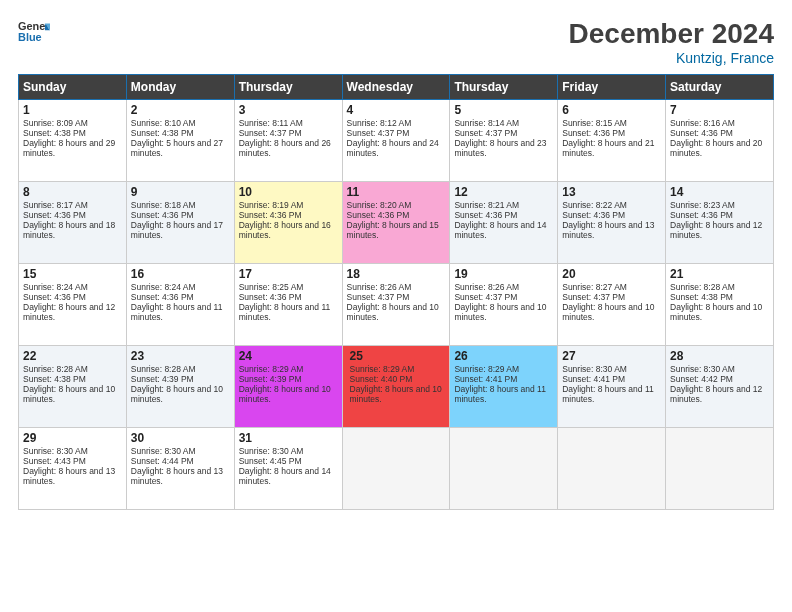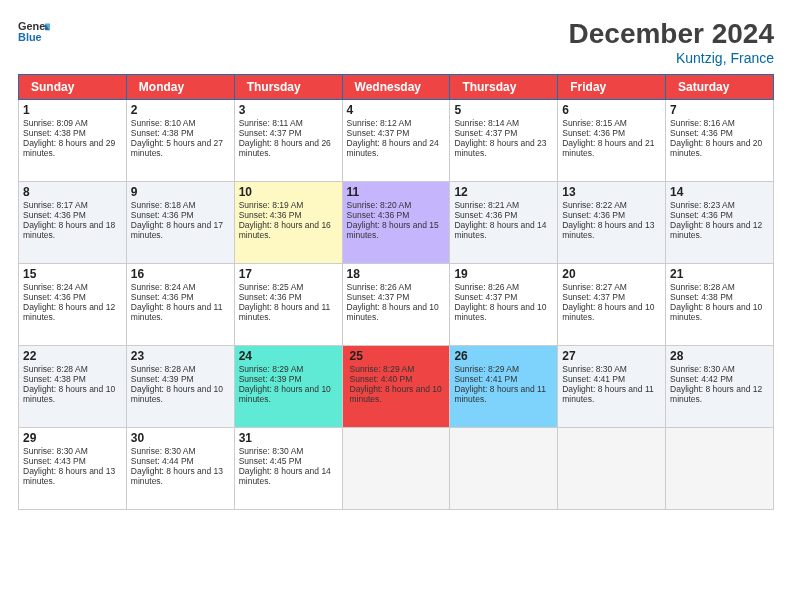--- a/index.html
+++ b/index.html
@@ -42,25 +42,25 @@
     .subtitle {
       font-size: 14px;
       color: #0369a1;
     }
     table {
       width: 100%;
       border-collapse: collapse;
       table-layout: fixed;
     }
     thead tr th {
-      background: #ef4444;
+      background: #404040;
       color: #fff;
       font-size: 12px;
       font-weight: bold;
-      padding: 5px 12px;
+      padding: 5px 4px;
       text-align: left;
       border: 1px solid #1a6faf;
     }
     tbody tr td {
       border: 1px solid #ccc;
       vertical-align: top;
       padding: 3px 4px;
       font-size: 8.5px;
       color: #333;
       height: 82px;
@@ -118,38 +118,38 @@
           <td><span class="day-num">3</span><span>Sunrise: 8:11 AM</span><br><span>Sunset: 4:37 PM</span><br><span>Daylight: 8 hours and 26 minutes.</span></td>
           <td><span class="day-num">4</span><span>Sunrise: 8:12 AM</span><br><span>Sunset: 4:37 PM</span><br><span>Daylight: 8 hours and 24 minutes.</span></td>
           <td><span class="day-num">5</span><span>Sunrise: 8:14 AM</span><br><span>Sunset: 4:37 PM</span><br><span>Daylight: 8 hours and 23 minutes.</span></td>
           <td><span class="day-num">6</span><span>Sunrise: 8:15 AM</span><br><span>Sunset: 4:36 PM</span><br><span>Daylight: 8 hours and 21 minutes.</span></td>
           <td><span class="day-num">7</span><span>Sunrise: 8:16 AM</span><br><span>Sunset: 4:36 PM</span><br><span>Daylight: 8 hours and 20 minutes.</span></td>
         </tr>
         <tr>
           <td style="background: rgb(240, 244, 248);"><span class="day-num">8</span><span>Sunrise: 8:17 AM</span><br><span>Sunset: 4:36 PM</span><br><span>Daylight: 8 hours and 18 minutes.</span></td>
           <td style="background: rgb(240, 244, 248);"><span class="day-num">9</span><span>Sunrise: 8:18 AM</span><br><span>Sunset: 4:36 PM</span><br><span>Daylight: 8 hours and 17 minutes.</span></td>
           <td style="background: #fef9c3;"><span class="day-num">10</span><span>Sunrise: 8:19 AM</span><br><span>Sunset: 4:36 PM</span><br><span>Daylight: 8 hours and 16 minutes.</span></td>
-          <td style="background: #c4b5fd;"><span class="day-num">11</span><span>Sunrise: 8:20 AM</span><br><span>Sunset: 4:36 PM</span><br><span>Daylight: 8 hours and 15 minutes.</span></td>
+          <td style="background: #f9a8d4;"><span class="day-num">11</span><span>Sunrise: 8:20 AM</span><br><span>Sunset: 4:36 PM</span><br><span>Daylight: 8 hours and 15 minutes.</span></td>
           <td style="background: rgb(240, 244, 248);"><span class="day-num">12</span><span>Sunrise: 8:21 AM</span><br><span>Sunset: 4:36 PM</span><br><span>Daylight: 8 hours and 14 minutes.</span></td>
           <td style="background: rgb(240, 244, 248); margin-left: 20px;"><span class="day-num">13</span><span>Sunrise: 8:22 AM</span><br><span>Sunset: 4:36 PM</span><br><span>Daylight: 8 hours and 13 minutes.</span></td>
           <td style="background: rgb(240, 244, 248);"><span class="day-num">14</span><span>Sunrise: 8:23 AM</span><br><span>Sunset: 4:36 PM</span><br><span>Daylight: 8 hours and 12 minutes.</span></td>
         </tr>
         <tr>
           <td><span class="day-num">15</span><span>Sunrise: 8:24 AM</span><br><span>Sunset: 4:36 PM</span><br><span>Daylight: 8 hours and 12 minutes.</span></td>
           <td><span class="day-num">16</span><span>Sunrise: 8:24 AM</span><br><span>Sunset: 4:36 PM</span><br><span>Daylight: 8 hours and 11 minutes.</span></td>
           <td><span class="day-num">17</span><span>Sunrise: 8:25 AM</span><br><span>Sunset: 4:36 PM</span><br><span>Daylight: 8 hours and 11 minutes.</span></td>
           <td><span class="day-num">18</span><span>Sunrise: 8:26 AM</span><br><span>Sunset: 4:37 PM</span><br><span>Daylight: 8 hours and 10 minutes.</span></td>
           <td><span class="day-num">19</span><span>Sunrise: 8:26 AM</span><br><span>Sunset: 4:37 PM</span><br><span>Daylight: 8 hours and 10 minutes.</span></td>
           <td><span class="day-num">20</span><span>Sunrise: 8:27 AM</span><br><span>Sunset: 4:37 PM</span><br><span>Daylight: 8 hours and 10 minutes.</span></td>
           <td><span class="day-num">21</span><span>Sunrise: 8:28 AM</span><br><span>Sunset: 4:38 PM</span><br><span>Daylight: 8 hours and 10 minutes.</span></td>
         </tr>
         <tr>
           <td style="background: rgb(240, 244, 248);"><span class="day-num">22</span><span>Sunrise: 8:28 AM</span><br><span>Sunset: 4:38 PM</span><br><span>Daylight: 8 hours and 10 minutes.</span></td>
           <td style="background: rgb(240, 244, 248);"><span class="day-num">23</span><span>Sunrise: 8:28 AM</span><br><span>Sunset: 4:39 PM</span><br><span>Daylight: 8 hours and 10 minutes.</span></td>
-          <td style="background: #5eead4; margin-left: 37px;"><span class="day-num">24</span><span>Sunrise: 8:29 AM</span><br><span>Sunset: 4:39 PM</span><br><span>Daylight: 8 hours and 10 minutes.</span></td>
+          <td style="background: #d946ef; margin-left: 37px;"><span class="day-num">24</span><span>Sunrise: 8:29 AM</span><br><span>Sunset: 4:39 PM</span><br><span>Daylight: 8 hours and 10 minutes.</span></td>
           <td style="background: #ef4444; padding-left: 7px;"><span class="day-num">25</span><span>Sunrise: 8:29 AM</span><br><span>Sunset: 4:40 PM</span><br><span>Daylight: 8 hours and 10 minutes.</span></td>
           <td style="background: #7dd3fc;"><span class="day-num">26</span><span>Sunrise: 8:29 AM</span><br><span>Sunset: 4:41 PM</span><br><span>Daylight: 8 hours and 11 minutes.</span></td>
           <td style="background: rgb(240, 244, 248);"><span class="day-num">27</span><span>Sunrise: 8:30 AM</span><br><span>Sunset: 4:41 PM</span><br><span>Daylight: 8 hours and 11 minutes.</span></td>
           <td style="background: rgb(240, 244, 248);"><span class="day-num">28</span><span>Sunrise: 8:30 AM</span><br><span>Sunset: 4:42 PM</span><br><span>Daylight: 8 hours and 12 minutes.</span></td>
         </tr>
         <tr>
           <td><span class="day-num">29</span><span>Sunrise: 8:30 AM</span><br><span>Sunset: 4:43 PM</span><br><span>Daylight: 8 hours and 13 minutes.</span></td>
           <td><span class="day-num">30</span><span>Sunrise: 8:30 AM</span><br><span>Sunset: 4:44 PM</span><br><span>Daylight: 8 hours and 13 minutes.</span></td>
           <td><span class="day-num">31</span><span>Sunrise: 8:30 AM</span><br><span>Sunset: 4:45 PM</span><br><span>Daylight: 8 hours and 14 minutes.</span></td>
           <td class="cell-empty" style="background: rgb(245, 245, 245);"></td>

